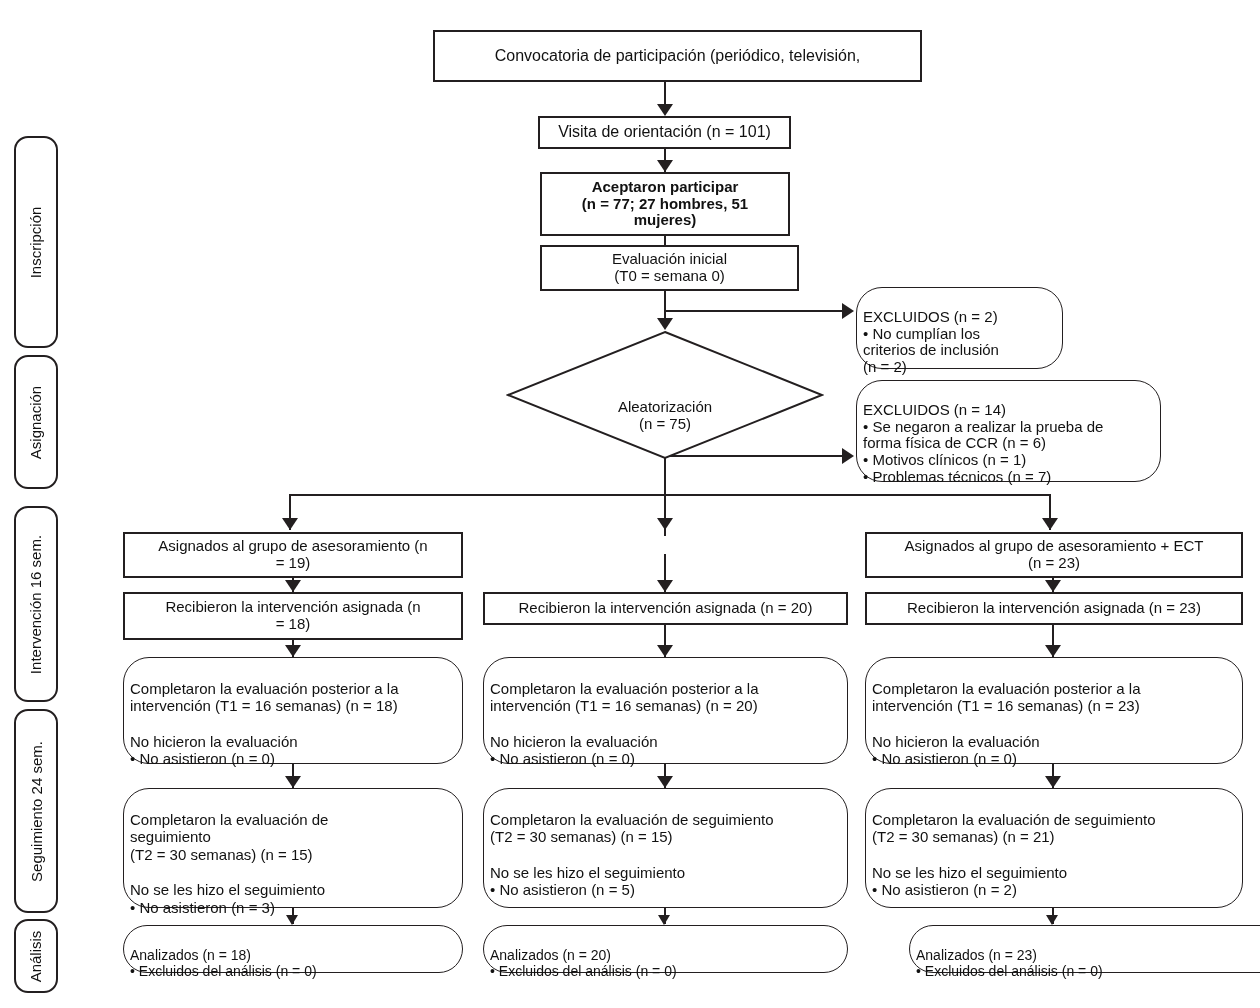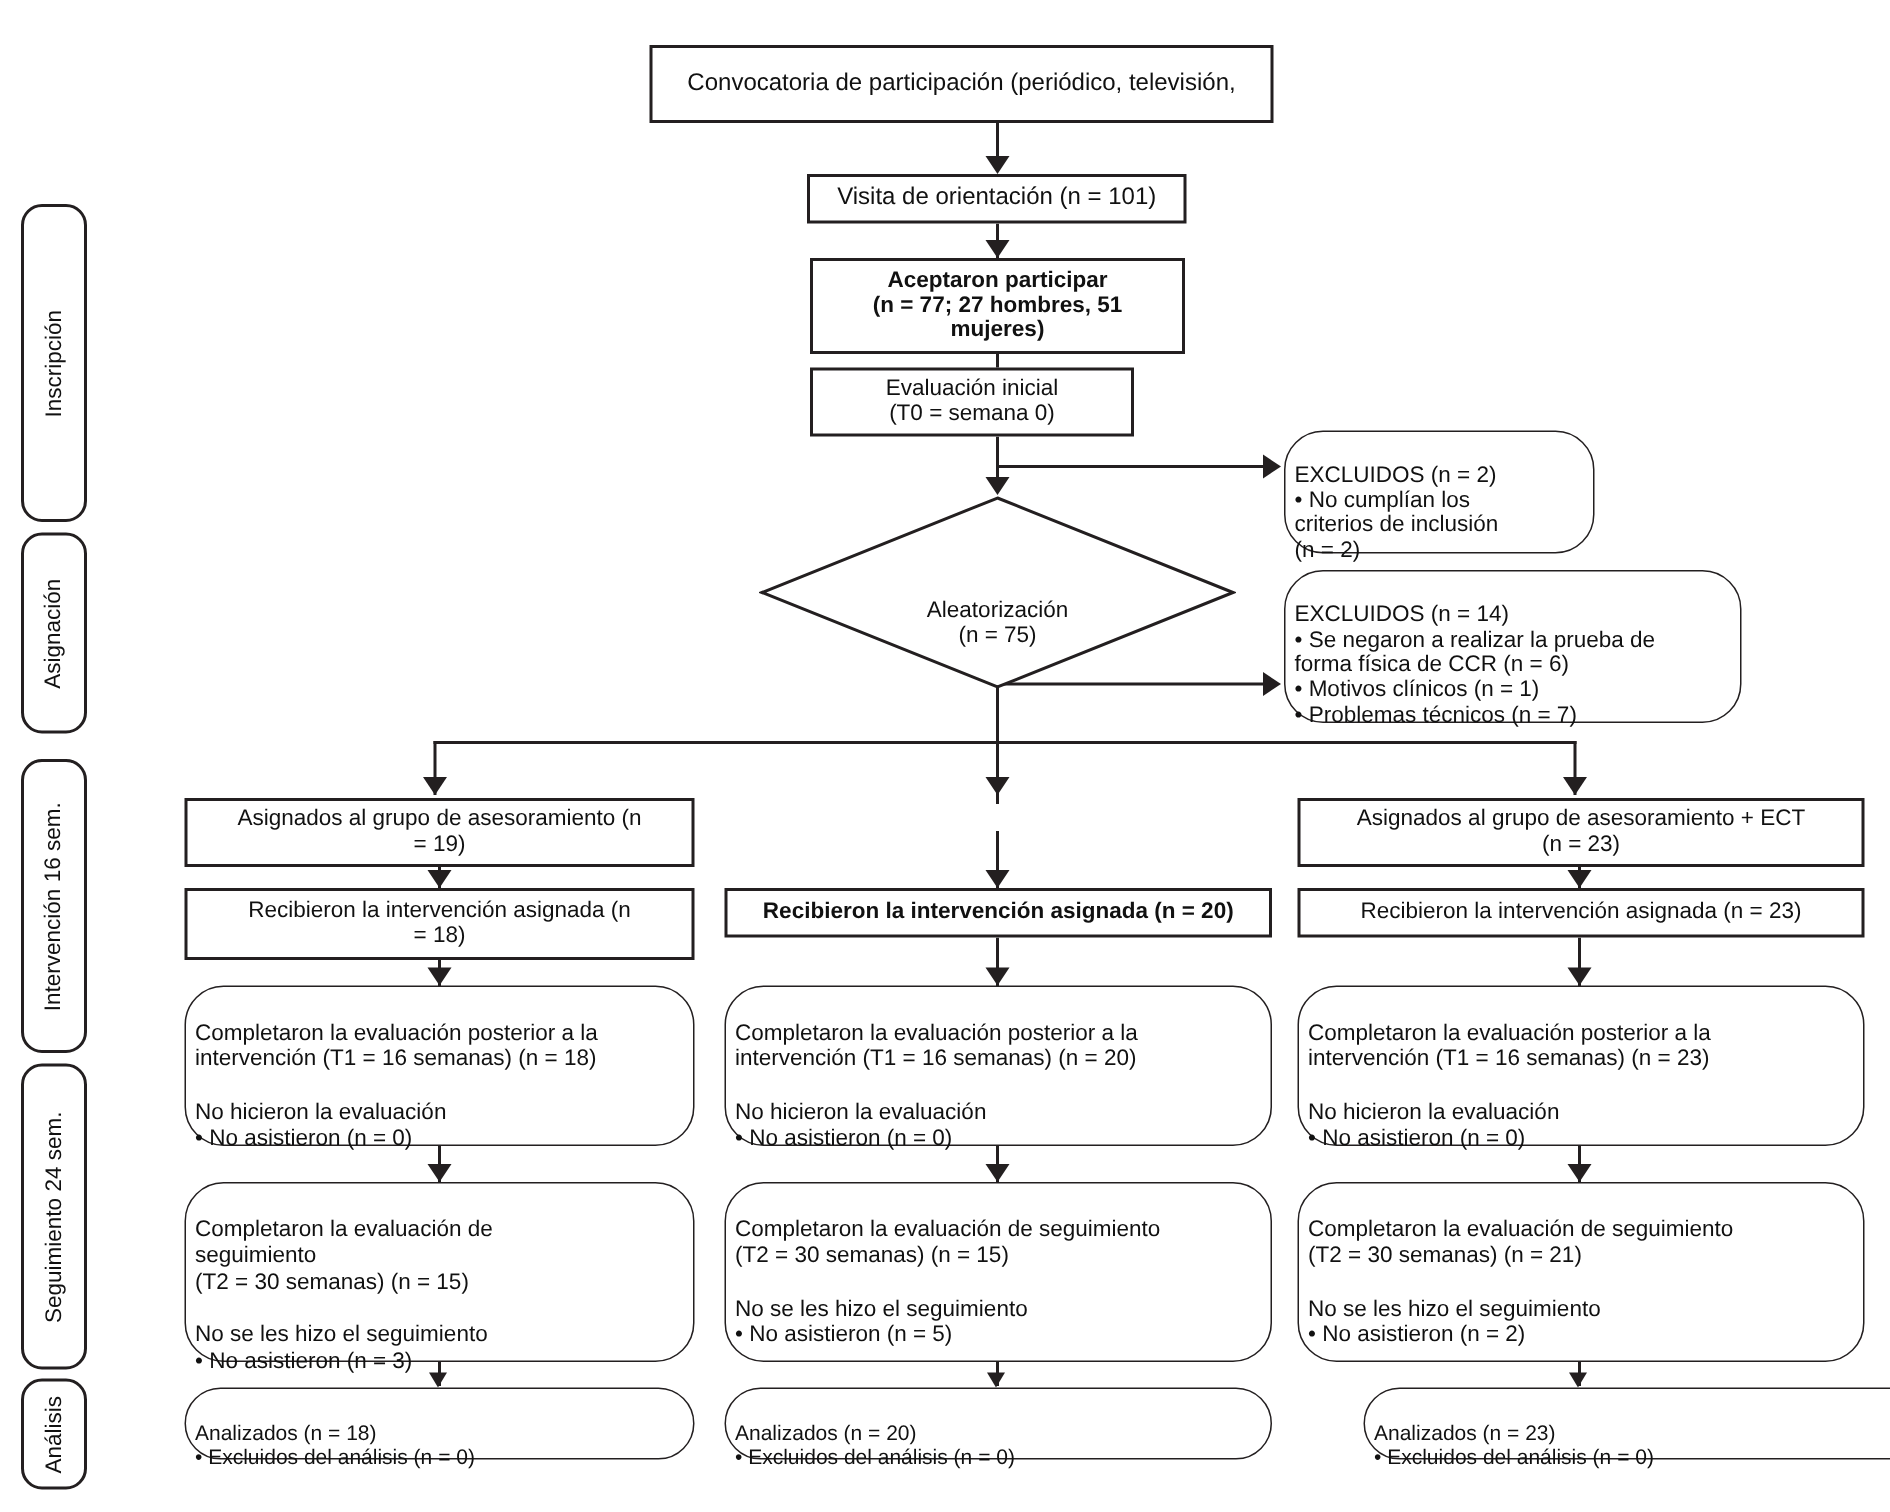--- a/index.html
+++ b/index.html
@@ -122,21 +122,21 @@
   <div class="stage" style="left:14px; top:506px; width:44px; height:196px;">
     <span>Intervención 16 sem.</span>
   </div>
   <div class="stage" style="left:14px; top:709px; width:44px; height:204px;">
     <span>Seguimiento 24 sem.</span>
   </div>
   <div class="stage" style="left:14px; top:919px; width:44px; height:74px;">
     <span>Análisis</span>
   </div>
 
-  <div class="box center" style="left:433px; top:30px; width:416px; height:52px; font-size:16px;">
+  <div class="box center" style="left:433px; top:30px; width:489px; height:52px; font-size:16px;">
     <span>Convocatoria de participación (periódico, televisión,</span>
   </div>
 
   <div class="vline" style="left:664px; top:82px; height:30px;"></div>
   <div class="arrow-down" style="left:657px; top:104px;"></div>
 
   <div class="box center" style="left:538px; top:116px; width:253px; height:33px; font-size:16px;">
     <span>Visita de orientación (n = 101)</span>
   </div>
 
@@ -145,21 +145,21 @@
 
   <div class="box center tight" style="left:540px; top:172px; width:250px; height:64px;font-weight:bold;">
     <span>Aceptaron participar
 (n = 77; 27 hombres, 51
 mujeres)</span>
   </div>
 
   <div class="vline" style="left:664px; top:222px; height:24px;"></div>
   <div class="arrow-down" style="left:657px; top:224px;"></div>
 
-  <div class="box center tight" style="left:540px; top:245px; width:216px; height:46px;">
+  <div class="box center tight" style="left:540px; top:245px; width:259px; height:46px;">
     <span>Evaluación inicial
 (T0 = semana 0)</span>
   </div>
 
   <div class="vline" style="left:664px; top:291px; height:37px;"></div>
   <div class="arrow-down" style="left:657px; top:318px;"></div>
 
   <div class="hline" style="left:664px; top:310px; width:180px;"></div>
   <div class="arrow-right" style="left:842px; top:303px;"></div>
 
@@ -237,21 +237,21 @@
   <div class="arrow-down small" style="left:286px; top:915px;"></div>
 
   <div class="box left thin sm" style="left:123px; top:925px; width:340px; height:48px;">
     <span>Analizados (n = 18)
 • Excluidos del análisis (n = 0)</span>
   </div>
 
   <div class="vline" style="left:664px; top:554px; height:38px;"></div>
   <div class="arrow-down" style="left:657px; top:580px;"></div>
 
-  <div class="box center tight" style="left:483px; top:592px; width:365px; height:33px;font-weight:bold;">
+  <div class="box center tight" style="left:483px; top:592px; width:365px; height:33px;">
     <span>Recibieron la intervención asignada (n = 20)</span>
   </div>
   <div class="vline" style="left:664px; top:625px; height:33px;"></div>
   <div class="arrow-down" style="left:657px; top:645px;"></div>
 
   <div class="box left thin" style="left:483px; top:657px; width:365px; height:107px;">
     <span>Completaron la evaluación posterior a la
 intervención (T1 = 16 semanas) (n = 20)
 
 No hicieron la evaluación

